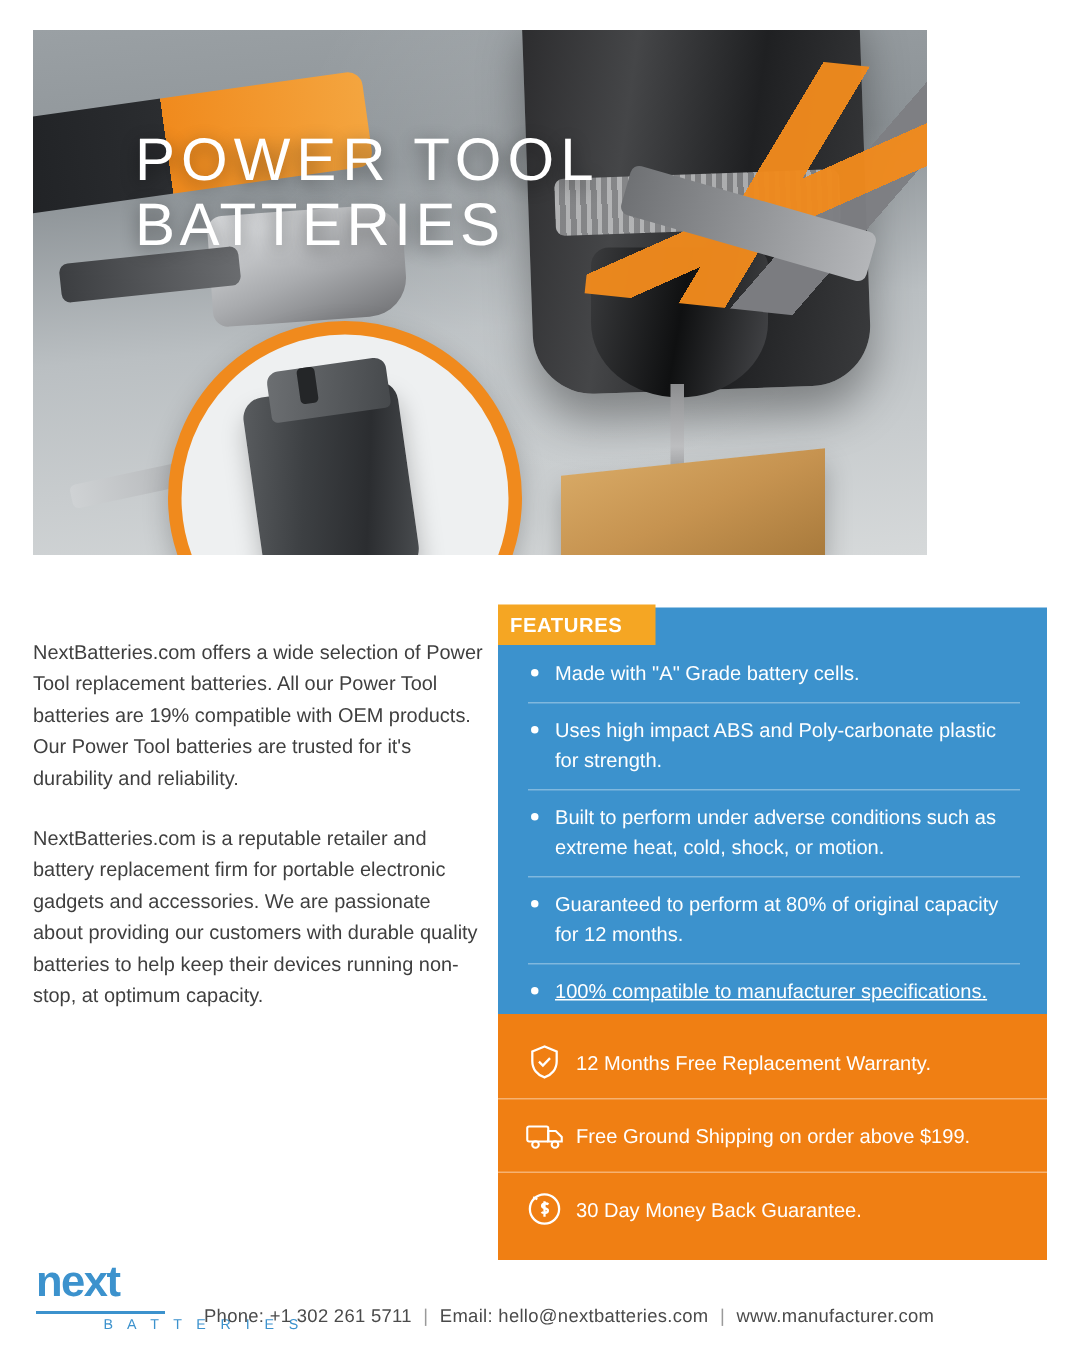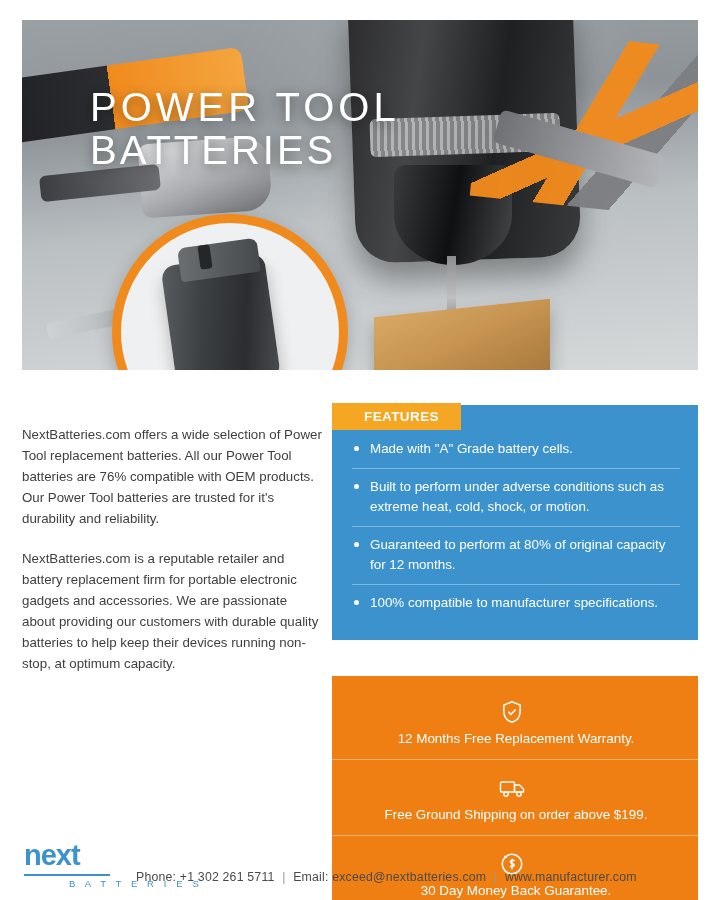--- a/index.html
+++ b/index.html
@@ -14,21 +14,21 @@
     color: #3b3b3b;
     overflow: hidden;
     position: relative;
   }
 
   
   .hero {
     position: absolute;
     left: 22px;
     top: 20px;
-    width: 676px;
+    width: 596px;
     height: 350px;
     overflow: hidden;
     background: #cfd2d4;
   }
   .hero-photo {
     position: absolute;
     inset: 0;
     background:
       radial-gradient(circle at 62% 30%, rgba(255,255,255,0.18) 0%, rgba(255,255,255,0) 45%),
       linear-gradient(175deg, #9aa0a4 0%, #8d9397 28%, #babfc2 56%, #d6d9da 100%);
@@ -232,37 +232,37 @@
   }
   .features-tab {
     position: absolute;
     left: 0;
     top: -2px;
     background: #f5a623;
     color: #ffffff;
     font-weight: 700;
     font-size: 13.5px;
     letter-spacing: .4px;
-    padding: 6px 22px 6px 32px;
+    padding: 6px 22px 6px 8px;
   }
   .features ul {
     list-style: none;
     margin: 8px 0 0 0;
     padding: 0 18px 0 20px;
   }
   .features li {
     color: #ffffff;
     font-size: 13.4px;
     line-height: 20px;
     padding: 0 0 9px 18px;
     margin-bottom: 8px;
     position: relative;
     border-bottom: 1px solid rgba(255,255,255,0.35);
   }
-  .features li:last-child { border-bottom: none; margin-bottom: 0; }
+  .features li:last-child { border-bottom: none; margin-bottom: 0; text-decoration: underline; }
   .features li::before {
     content: "";
     position: absolute;
     left: 2px;
     top: 7px;
     width: 5px;
     height: 5px;
     border-radius: 50%;
     background: #ffffff;
   }
@@ -275,21 +275,20 @@
     width: 366px;
     background: #f07f13;
     padding: 8px 0 10px 0;
     box-sizing: border-box;
   }
   .offer-row {
     display: flex;
     align-items: center;
     padding: 11px 16px 11px 18px;
     border-bottom: 1px solid rgba(255,255,255,0.4);
-    flex-direction: column;
   }
   .offer-row:last-child { border-bottom: none; text-align: center; }
   .offer-icon {
     width: 34px;
     flex: 0 0 34px;
     color: #ffffff;
     display: flex;
     align-items: center;
   }
   .offer-text {
@@ -365,28 +364,29 @@
   </div>
 
   <div class="battery-badge">
     <div class="battery-pack"></div>
     <div class="battery-top"></div>
     <div class="battery-slot"></div>
   </div>
 </div>
 
 <div class="copy">
-  <p>NextBatteries.com offers a wide selection of Power Tool replacement batteries. All our Power Tool batteries are 76% compatible with OEM products. Our Power Tool batteries are trusted for it's durability and reliability.</p>
+  <p>NextBatteries.com offers a wide selection of Power Tool replacement batteries. All our Power Tool batteries are 19% compatible with OEM products. Our Power Tool batteries are trusted for it's durability and reliability.</p>
   <p>NextBatteries.com is a reputable retailer and battery replacement firm for portable electronic gadgets and accessories. We are passionate about providing our customers with durable quality batteries to help keep their devices running non-stop, at optimum capacity.</p>
 </div>
 
 <div class="features">
   <div class="features-tab">FEATURES</div>
   <ul>
     <li>Made with "A" Grade battery cells.</li>
+    <li>Uses high impact ABS and Poly-carbonate plastic for strength.</li>
     <li>Built to perform under adverse conditions such as extreme heat, cold, shock, or motion.</li>
     <li>Guaranteed to perform at 80% of original capacity for 12 months.</li>
     <li>100% compatible to manufacturer specifications.</li>
   </ul>
 </div>
 
 <div class="offers">
 
   <div class="offer-row">
     <span class="offer-icon">
@@ -428,17 +428,17 @@
     <div class="logo-main">next</div>
     <div class="logo-underline"></div>
     <div class="logo-sub">B A T T E R I E S</div>
   </div>
 
   <div class="contact">
     <span>Phone:</span>
     <span>+1 302 261 5711</span>
     <span class="sep">|</span>
     <span>Email:</span>
-    <span>exceed@nextbatteries.com</span>
+    <span>hello@nextbatteries.com</span>
     <span class="sep">|</span>
     <span>www.manufacturer.com</span>
   </div>
 </div>
 
 </body></html>

